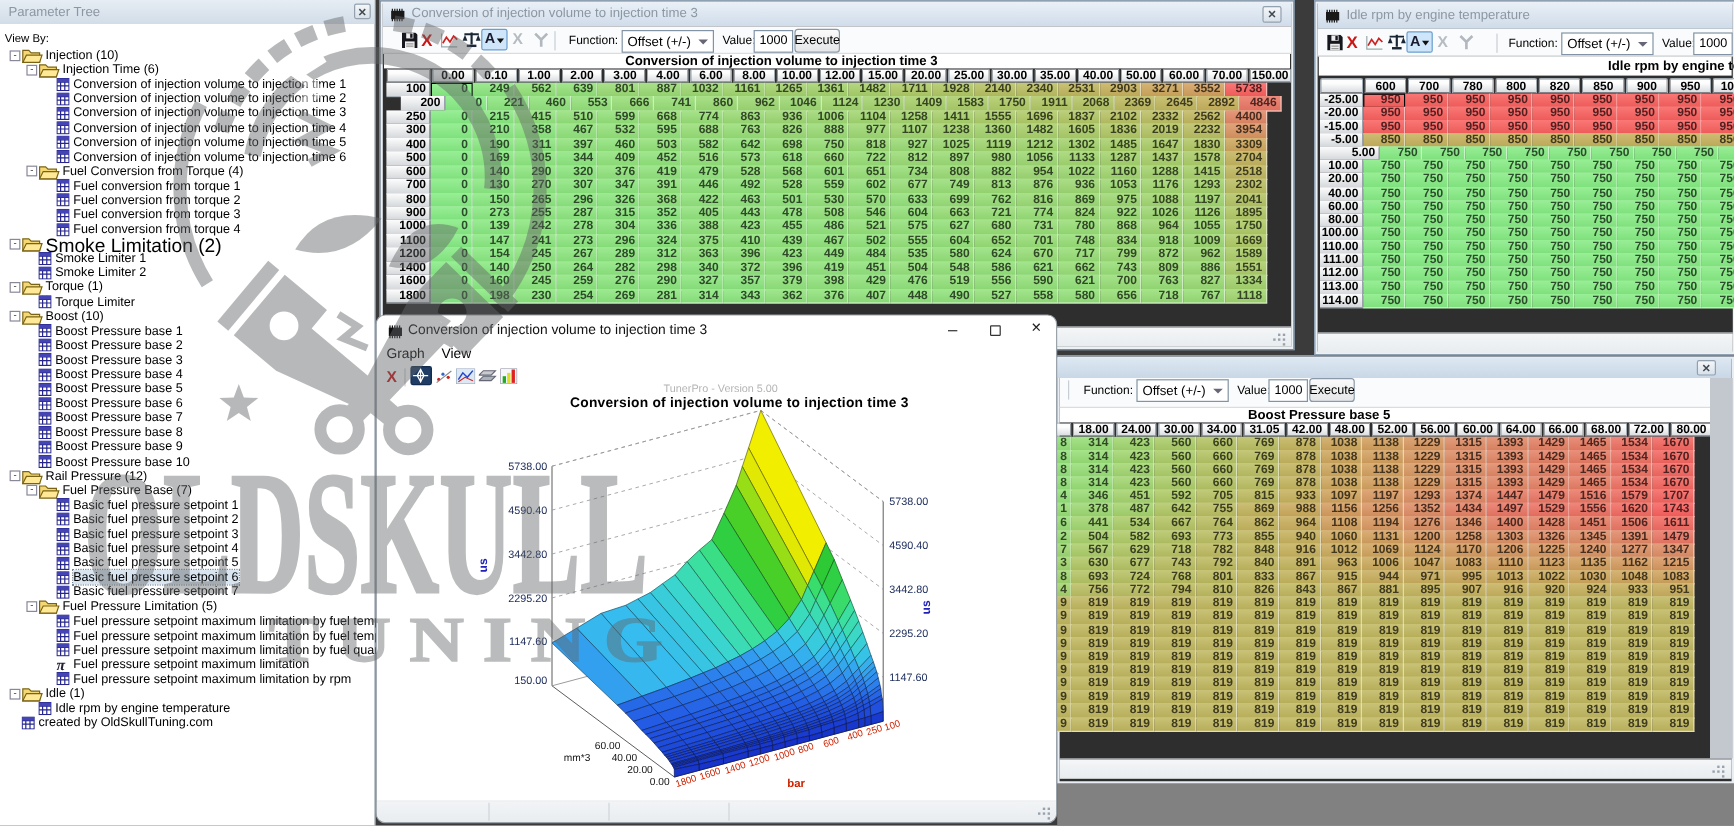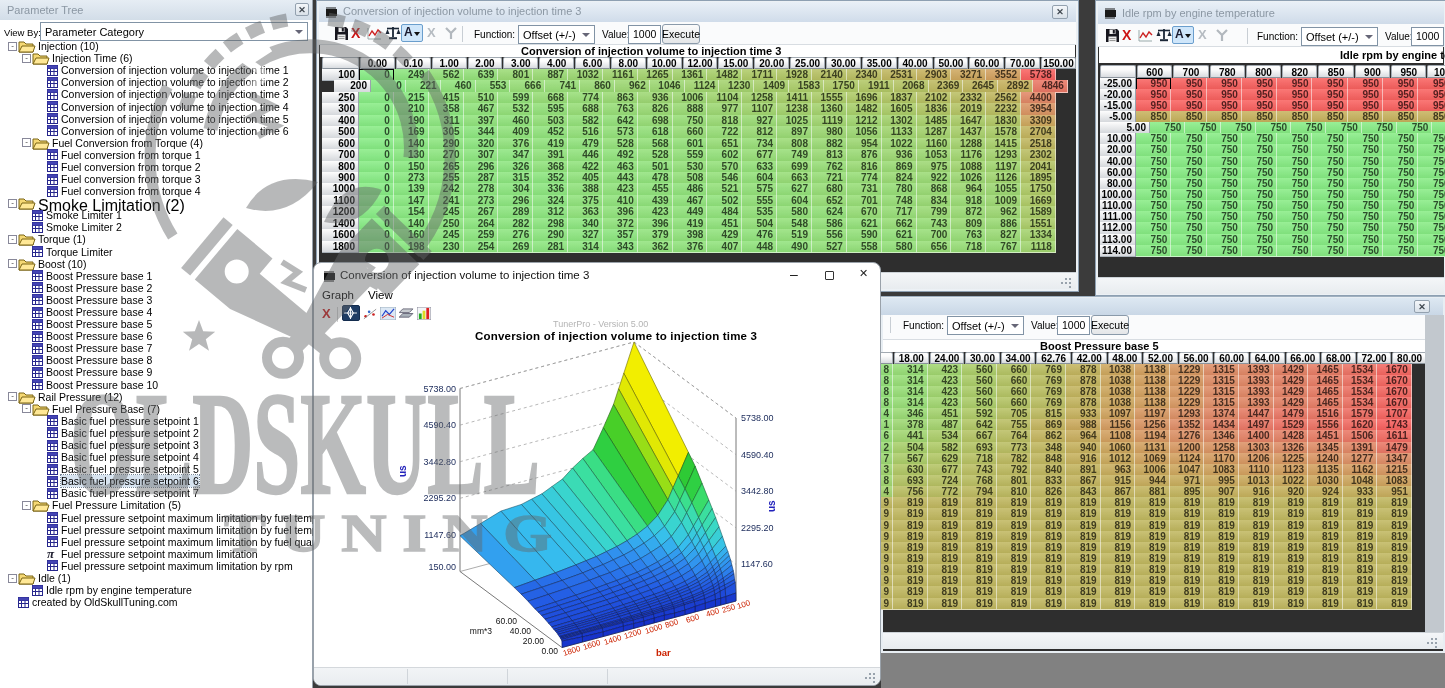--- a/index.html
+++ b/index.html
@@ -15,21 +15,20 @@
 .btn{background:linear-gradient(#fbfbfb,#e4e6e8);border:1px solid #8a9aaa;border-radius:3px;font-size:10.5px;display:flex;align-items:center;justify-content:center}
 .cls{background:linear-gradient(#f4f7fa,#d9e1e9);border:1px solid #93a1af;border-radius:2px;color:#404850;font-size:9px;font-weight:bold;display:flex;align-items:center;justify-content:center}
 .grip{width:2px;height:2px;background:#98a2ac;box-shadow:4px 0 #98a2ac,4px -4px #98a2ac,0 -4px #98a2ac,-4px 0 #98a2ac,4px 4px #98a2ac}
 .tt{font-size:11px;font-weight:bold;color:#000;white-space:nowrap}
 .q0{background:#86ec83;color:#2c4d2b}.q1{background:#89e980;color:#2d4c2a}.q2{background:#8ce67e;color:#2e4b29}.q3{background:#90e37b;color:#2f4a28}.q4{background:#93e179;color:#304a27}.q5{background:#97de76;color:#314926}.q6{background:#9adb74;color:#324826}.q7{background:#9dd872;color:#334725}.q8{background:#a1d66f;color:#354624}.q9{background:#a4d36d;color:#364523}.q10{background:#a8d06a;color:#374422}.q11{background:#abcd68;color:#384322}.q12{background:#afcb66;color:#394221}.q13{background:#b1c764;color:#3a4121}.q14{background:#b4c463;color:#3b4020}.q15{background:#b7c162;color:#3c3f20}.q16{background:#babe61;color:#3d3e20}.q17{background:#bdba5f;color:#3e3d1f}.q18{background:#c0b75e;color:#3f3c1f}.q19{background:#c3b45d;color:#403b1e}.q20{background:#c6b15c;color:#413a1e}.q21{background:#c8ad5c;color:#42391e}.q22{background:#cbaa5c;color:#42381e}.q23{background:#cea75d;color:#43371e}.q24{background:#d0a35d;color:#44351e}.q25{background:#d3a05e;color:#45341f}.q26{background:#d59c5f;color:#46331f}.q27{background:#d89861;color:#473220}.q28{background:#da9462;color:#473020}.q29{background:#dc9064;color:#482f21}.q30{background:#df8d66;color:#492e21}.q31{background:#e18765;color:#4a2c21}.q32{background:#e48165;color:#4b2a21}.q33{background:#e77c64;color:#4c2821}.q34{background:#ea7664;color:#4d2621}.q35{background:#ed7163;color:#4e2520}.q36{background:#ef6d62;color:#4e2320}.q37{background:#f26a61;color:#4f2220}.q38{background:#f46660;color:#50211f}.q39{background:#f6635f;color:#51201f}.q40{background:#f9605e;color:#521f1f}</style></head><body>
 <div class="ab" style="left:0;top:0;width:313px;height:688px;background:#fff;border-right:1px solid #98a2ac">
     <div class="ab" style="left:0;top:0;width:312px;height:20px;background:linear-gradient(#e6edf4,#d2dde8)"></div>
     <div class="ab tb gray" style="left:7px;top:4px;font-size:11px">Parameter Tree</div>
     <div class="ab cls" style="left:295px;top:3px;width:14px;height:13px">✕</div>
     <div class="ab" style="left:4px;top:27px;font-size:9.5px;color:#000;white-space:nowrap">View By:</div>
-    <div class="ab cmb" style="left:40px;top:22px;width:268px;height:19px">Parameter Category<span class="chv"></span></div>
     <svg style="position:absolute;width:0;height:0">
       <defs>
 <g id="fold">
           <path d="M1 3 L6 3 L8 5 L15 5 L15 13 L1 13 Z" fill="#f5d874" stroke="#7a6414" stroke-width="1"></path>
           <path d="M1 13 L4 7 L17 7 L15 13 Z" fill="#ffe896" stroke="#7a6414" stroke-width="1"></path>
         </g>
 <g id="grid">
           <rect x="0.5" y="0.5" width="10" height="10" fill="#fff" stroke="#26268c"></rect>
           <line x1="0.5" y1="3.5" x2="10.5" y2="3.5" stroke="#26268c"></line>
           <line x1="0.5" y1="6.5" x2="10.5" y2="6.5" stroke="#26268c"></line>
@@ -249,21 +248,21 @@
 <div class="ab" style="left:1057px;top:316px;width:33px;height:19px;background:#fff;border:1px solid #8193a5;font-size:10.5px;padding:2px 0 0 4px">1000</div>
 <div class="ab btn" style="left:1091px;top:315px;width:38px;height:20px;">Execute</div>
 <div class="ab" style="left:883px;top:340px;width:543px;height:12px;background:#fff"></div>
 <div class="ab tt" style="left:1040px;top:340px;font-weight:bold;font-size:11px">Boost Pressure base 5</div>
 <div class="row" style="left:869px;top:352px">
     <u style="width:24px;height:11.5px;line-height:11.5px"></u>
     <u style="width:34.6px;height:11.5px;line-height:11.5px">18.00</u>
     <u style="width:34.6px;height:11.5px;line-height:11.5px">24.00</u>
     <u style="width:34.6px;height:11.5px;line-height:11.5px">30.00</u>
     <u style="width:34.6px;height:11.5px;line-height:11.5px">34.00</u>
-    <u style="width:34.6px;height:11.5px;line-height:11.5px">62.76</u>
+    <u style="width:34.6px;height:11.5px;line-height:11.5px">31.05</u>
     <u style="width:34.6px;height:11.5px;line-height:11.5px">42.00</u>
     <u style="width:34.6px;height:11.5px;line-height:11.5px">48.00</u>
     <u style="width:34.6px;height:11.5px;line-height:11.5px">52.00</u>
     <u style="width:34.6px;height:11.5px;line-height:11.5px">56.00</u>
     <u style="width:34.6px;height:11.5px;line-height:11.5px">60.00</u>
     <u style="width:34.6px;height:11.5px;line-height:11.5px">64.00</u>
     <u style="width:34.6px;height:11.5px;line-height:11.5px">66.00</u>
     <u style="width:34.6px;height:11.5px;line-height:11.5px">68.00</u>
     <u style="width:34.6px;height:11.5px;line-height:11.5px">72.00</u>
     <u style="width:34.6px;height:11.5px;line-height:11.5px">80.00</u>
@@ -393,21 +392,21 @@
     <i class="q33" style="width:34.6px;height:13px;line-height:11.15px">1451</i>
     <i class="q34" style="width:34.6px;height:13px;line-height:11.15px">1506</i>
     <i class="q37" style="width:34.6px;height:13px;line-height:11.15px">1611</i>
   </div>
 <div class="row" style="left:869px;top:442px">
     <i class="q6" style="width:24px;height:12px;line-height:11.15px">2</i>
     <i class="q10" style="width:34.6px;height:12px;line-height:11.15px">504</i>
     <i class="q12" style="width:34.6px;height:12px;line-height:11.15px">582</i>
     <i class="q14" style="width:34.6px;height:12px;line-height:11.15px">693</i>
     <i class="q16" style="width:34.6px;height:12px;line-height:11.15px">773</i>
-    <i class="q18" style="width:34.6px;height:12px;line-height:11.15px">348</i>
+    <i class="q18" style="width:34.6px;height:12px;line-height:11.15px">855</i>
     <i class="q20" style="width:34.6px;height:12px;line-height:11.15px">940</i>
     <i class="q23" style="width:34.6px;height:12px;line-height:11.15px">1060</i>
     <i class="q25" style="width:34.6px;height:12px;line-height:11.15px">1131</i>
     <i class="q27" style="width:34.6px;height:12px;line-height:11.15px">1200</i>
     <i class="q28" style="width:34.6px;height:12px;line-height:11.15px">1258</i>
     <i class="q29" style="width:34.6px;height:12px;line-height:11.15px">1303</i>
     <i class="q30" style="width:34.6px;height:12px;line-height:11.15px">1326</i>
     <i class="q30" style="width:34.6px;height:12px;line-height:11.15px">1345</i>
     <i class="q31" style="width:34.6px;height:12px;line-height:11.15px">1391</i>
     <i class="q34" style="width:34.6px;height:12px;line-height:11.15px">1479</i>

